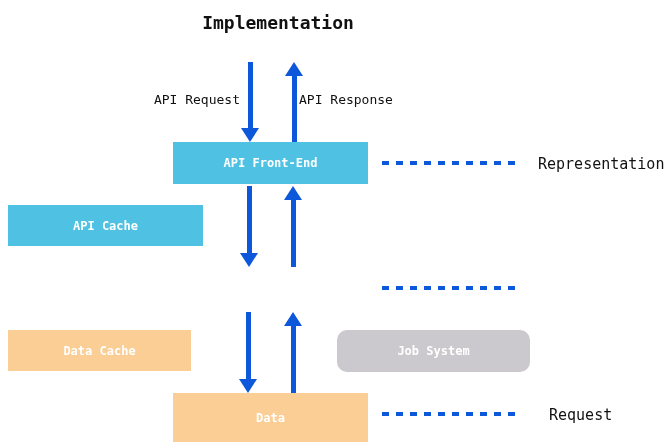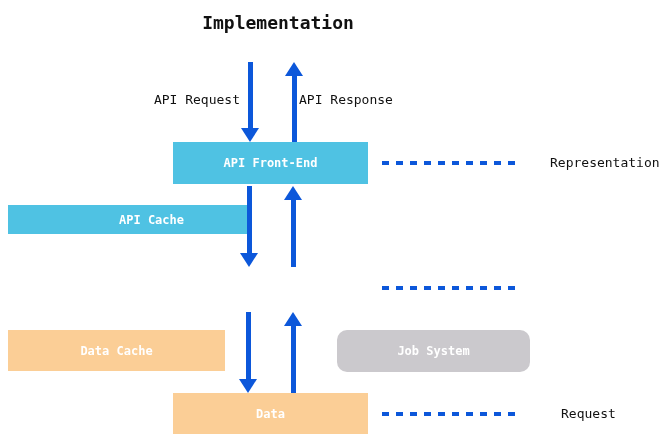--- a/index.html
+++ b/index.html
@@ -40,41 +40,40 @@
     justify-content: center;
     font-size: 12px;
     font-weight: bold;
     color: var(--label-text);
   }
   .box.cyan   { background: var(--cyan-box); }
   .box.orange { background: var(--orange-box); }
   .box.gray   { background: var(--gray-box); border-radius: 10px; }
 
   .box-api-front-end { left: 173px; top: 142px; width: 195px; height: 42px; }
-  .box-api-cache     { left: 8px;   top: 205px; width: 195px; height: 29px; padding-left: 46px; }
+  .box-api-cache     { left: 8px;   top: 205px; width: 195px; height: 41px; }
   .box-business-logic{ left: 173px; top: 267px; width: 195px; height: 43px; }
-  .box-data-cache    { left: 8px;   top: 330px; width: 217px; height: 41px; }
+  .box-data-cache    { left: 8px;   top: 330px; width: 183px; height: 41px; }
   .box-job-system    { left: 337px; top: 330px; width: 193px; height: 42px; }
-  .box-data          { left: 173px; top: 393px; width: 195px; height: 41px; }
+  .box-data          { left: 173px; top: 393px; width: 195px; height: 49px; }
 
   .flow-label {
     position: absolute;
     font-size: 13px;
     color: var(--text-black);
     white-space: nowrap;
   }
   .label-api-request  { left: 120px; top: 92px; width: 120px; text-align: right; }
   .label-api-response { left: 299px; top: 92px; }
 
   .side-label {
     position: absolute;
-    font-size: 13px;
+    font-size: 15px;
     color: var(--text-black);
     white-space: nowrap;
-    margin-left: 12px;
   }
   .label-representation { left: 538px; top: 155px; }
   .label-state-transfer { left: 538px; top: 280px; }
   .label-resource       { left: 549px; top: 406px; }
 
   .dash-line {
     position: absolute;
     left: 382px;
     width: 140px;
     height: 4px;

